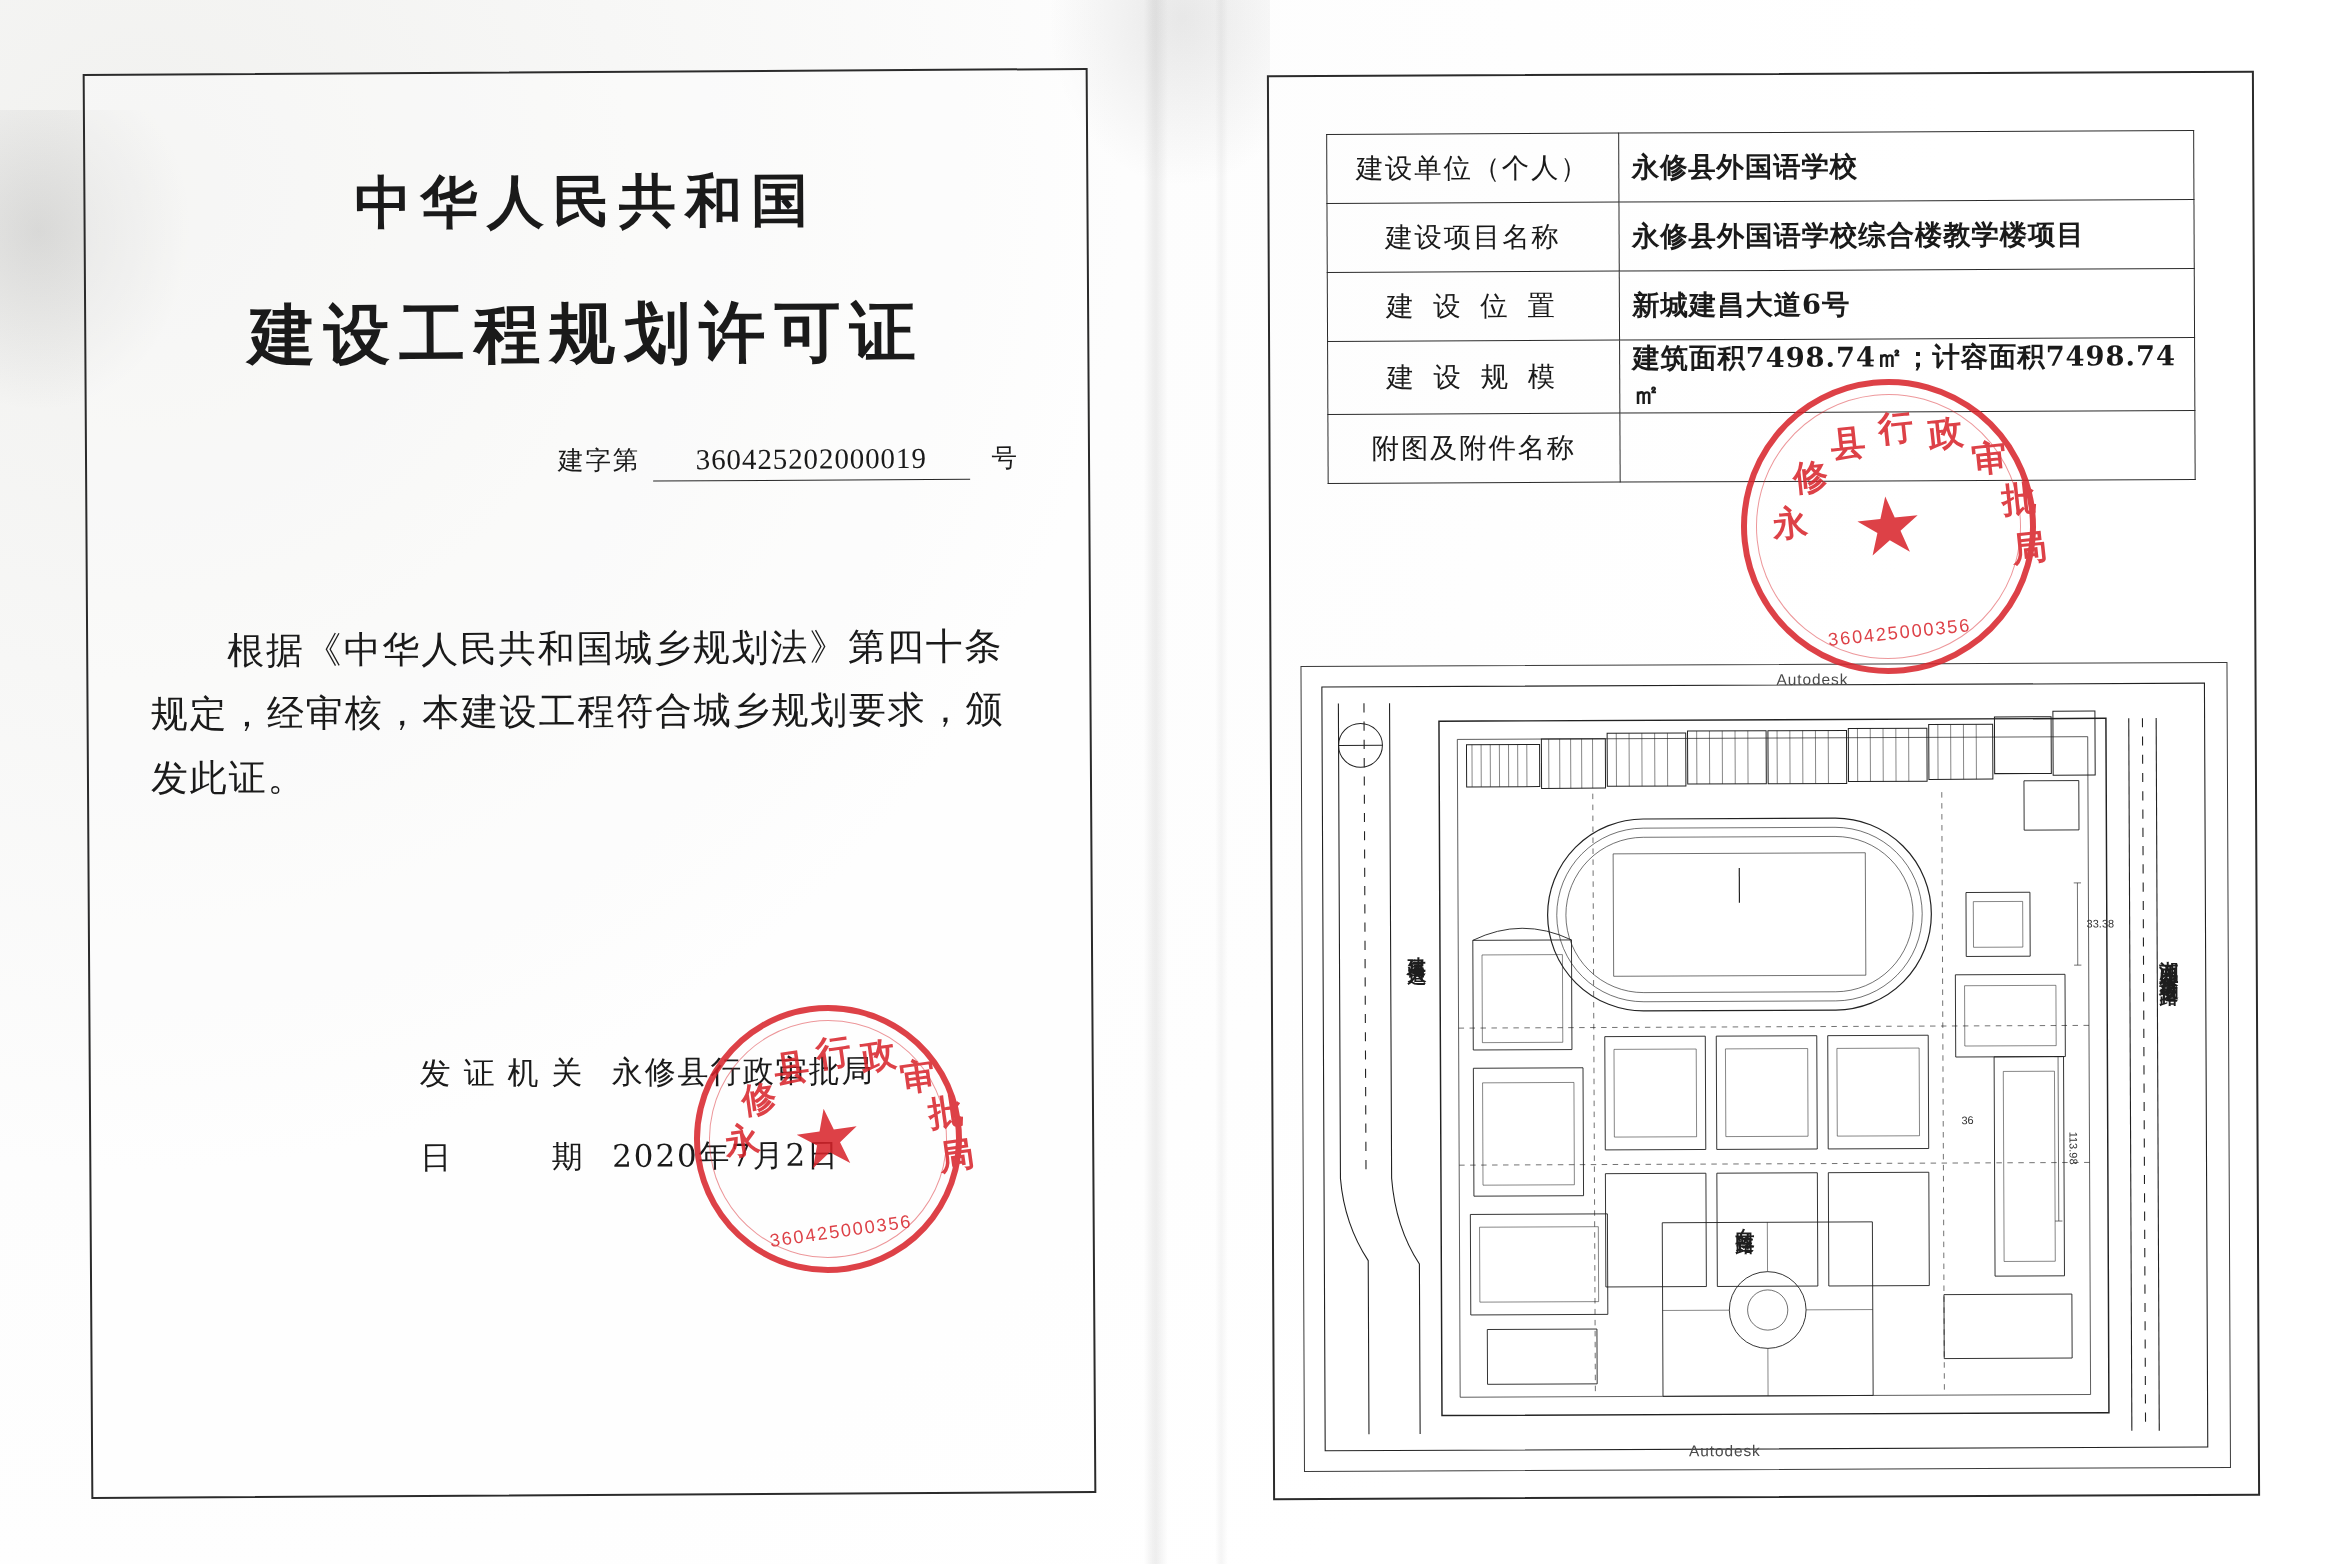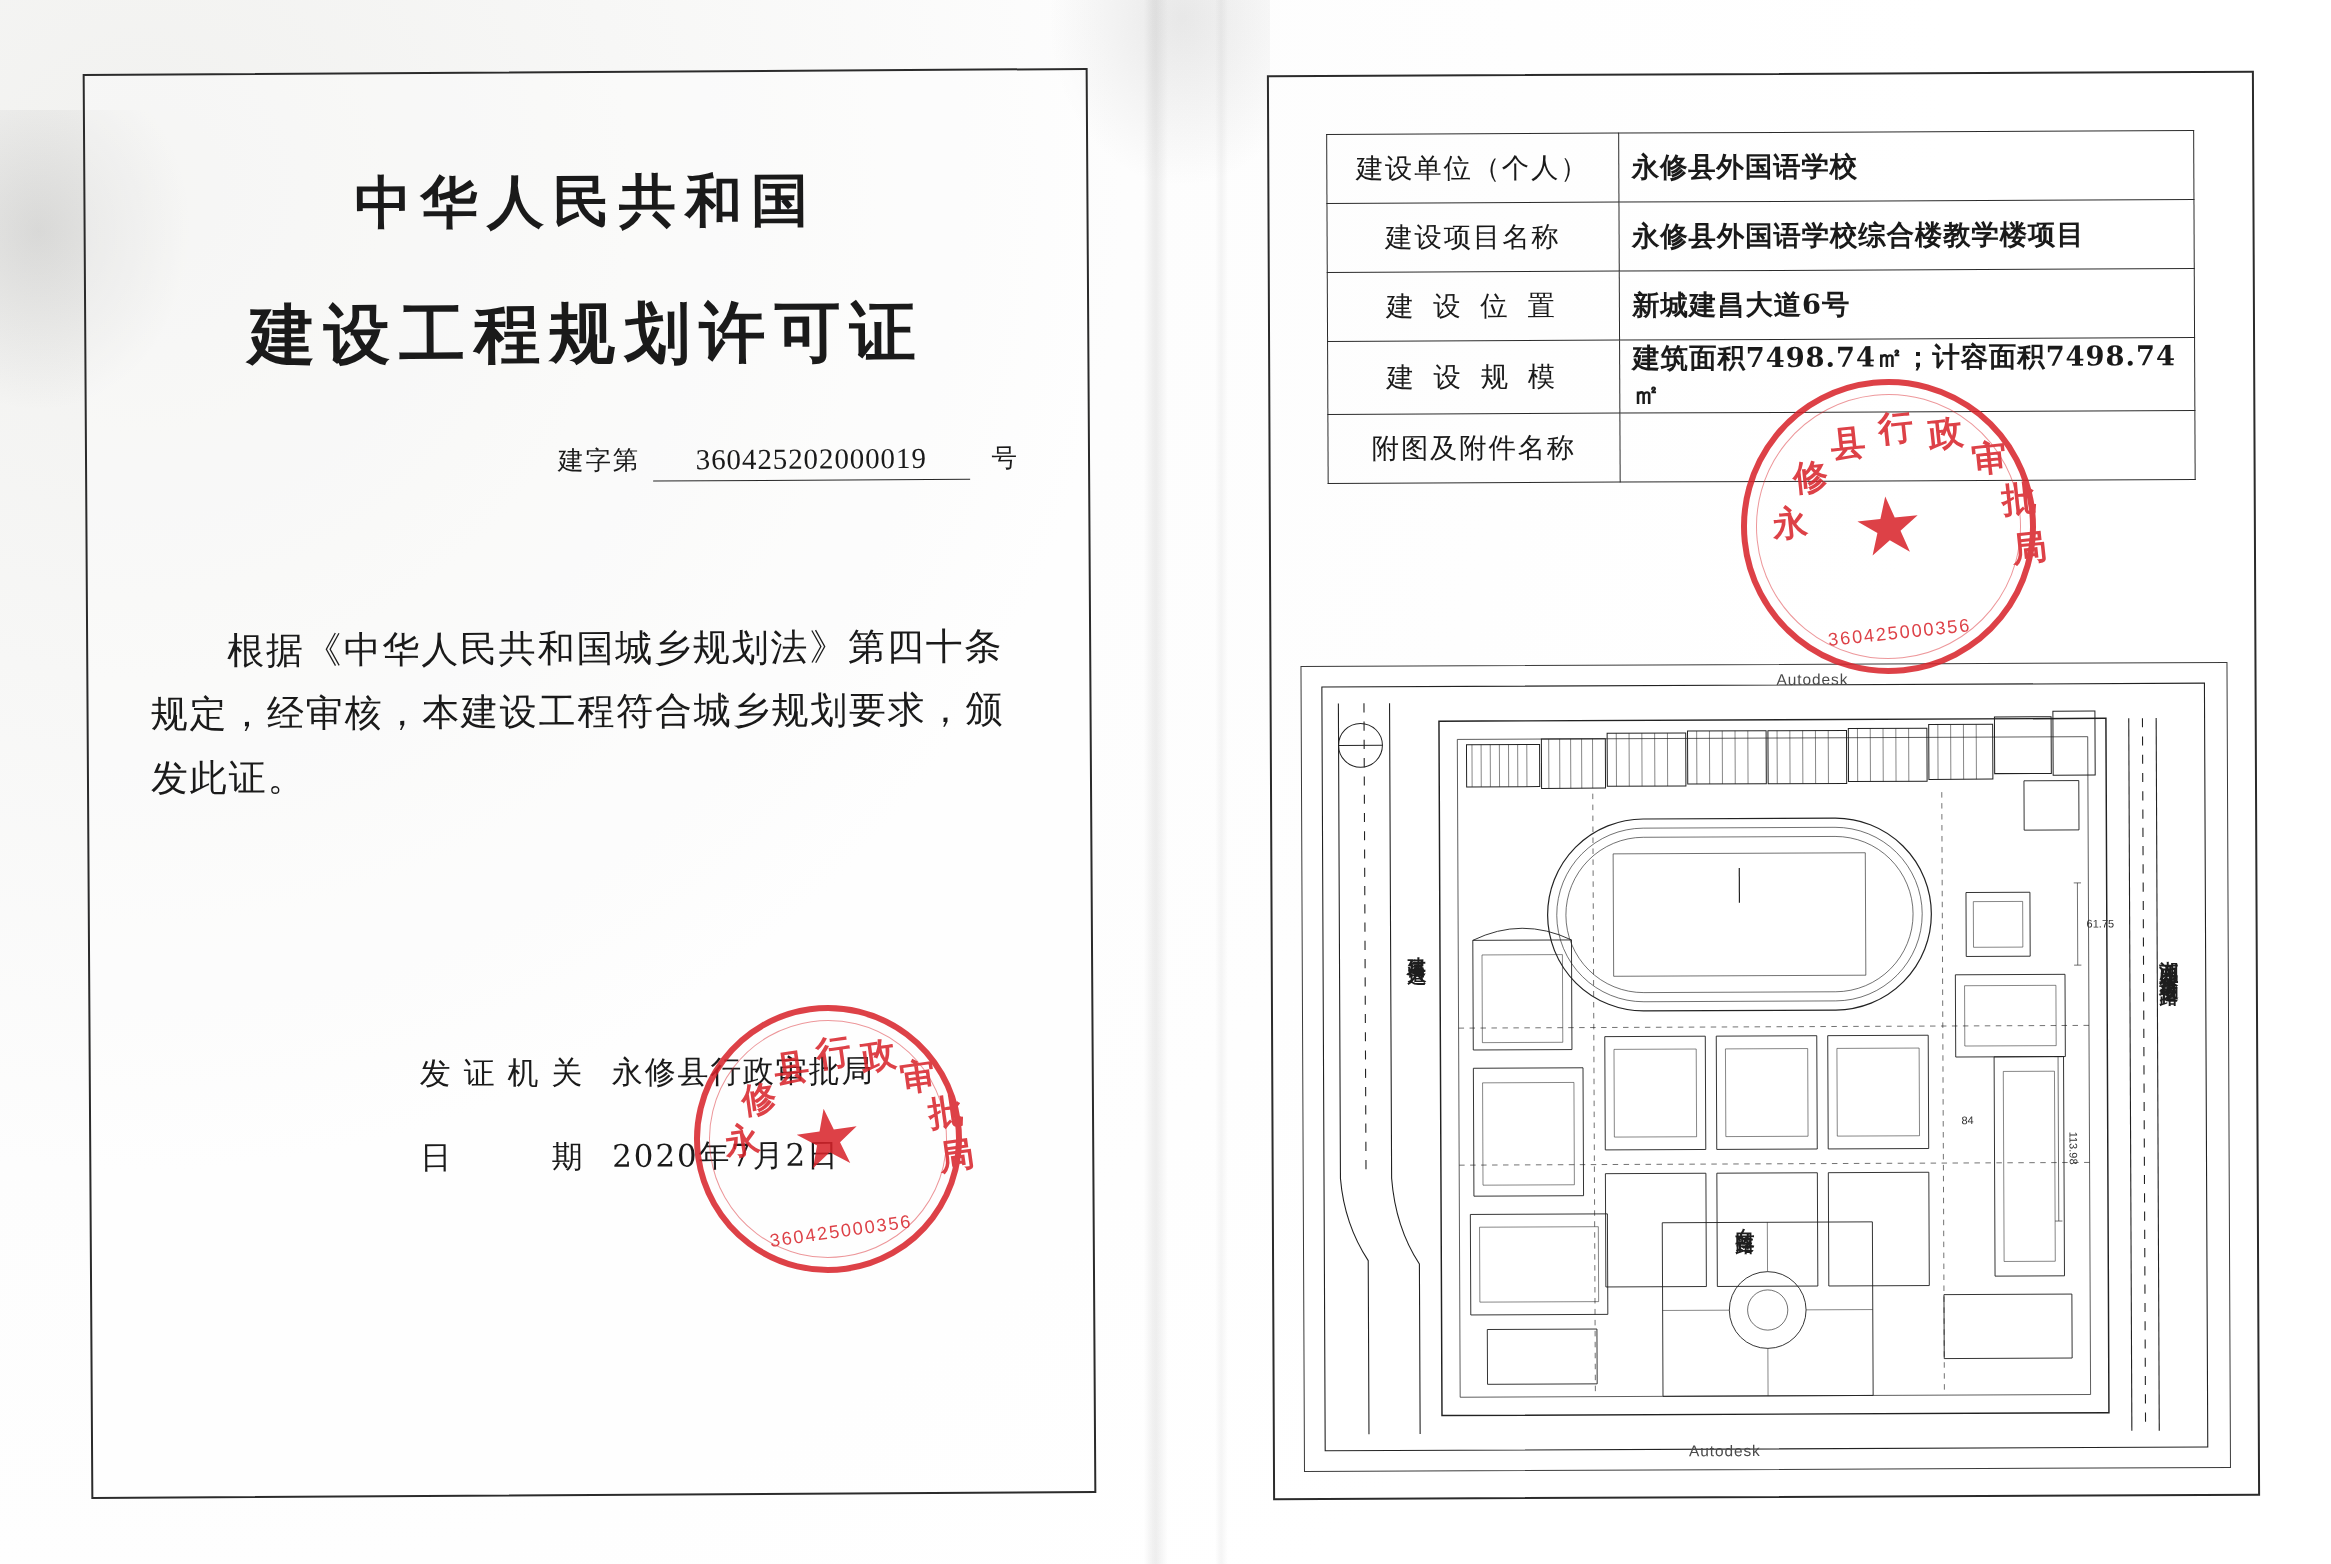--- a/index.html
+++ b/index.html
@@ -509,23 +509,23 @@
           <line x1="848" y1="240" x2="848" y2="330"></line>
           <line x1="844" y1="240" x2="852" y2="240"></line>
           <line x1="844" y1="330" x2="852" y2="330"></line>
           <line x1="826" y1="430" x2="826" y2="610"></line>
           <line x1="822" y1="430" x2="830" y2="430"></line>
           <line x1="822" y1="610" x2="830" y2="610"></line>
         </g>
       </g>
     </svg>
 
-    <div class="dim-label" style="left:784px; top:254px;">61.75</div>
+    <div class="dim-label" style="left:784px; top:254px;">33.38</div>
     <div class="dim-label" style="left:764px; top:468px; writing-mode:vertical-rl;">113.98</div>
-    <div class="dim-label" style="left:658px; top:450px;">84</div>
+    <div class="dim-label" style="left:658px; top:450px;">36</div>
   </div>
 </div>
 
 <div class="stamp stamp-right">
   <div class="inner-ring"></div>
   <div class="arc-text">
     <span style="transform:rotate(-72deg) translate(0,-121px) rotate(72deg);">永</span>
     <span style="transform:rotate(-48deg) translate(0,-121px) rotate(48deg);">修</span>
     <span style="transform:rotate(-24deg) translate(0,-121px) rotate(24deg);">县</span>
     <span style="transform:rotate(0deg) translate(0,-121px) rotate(0deg);">行</span>

